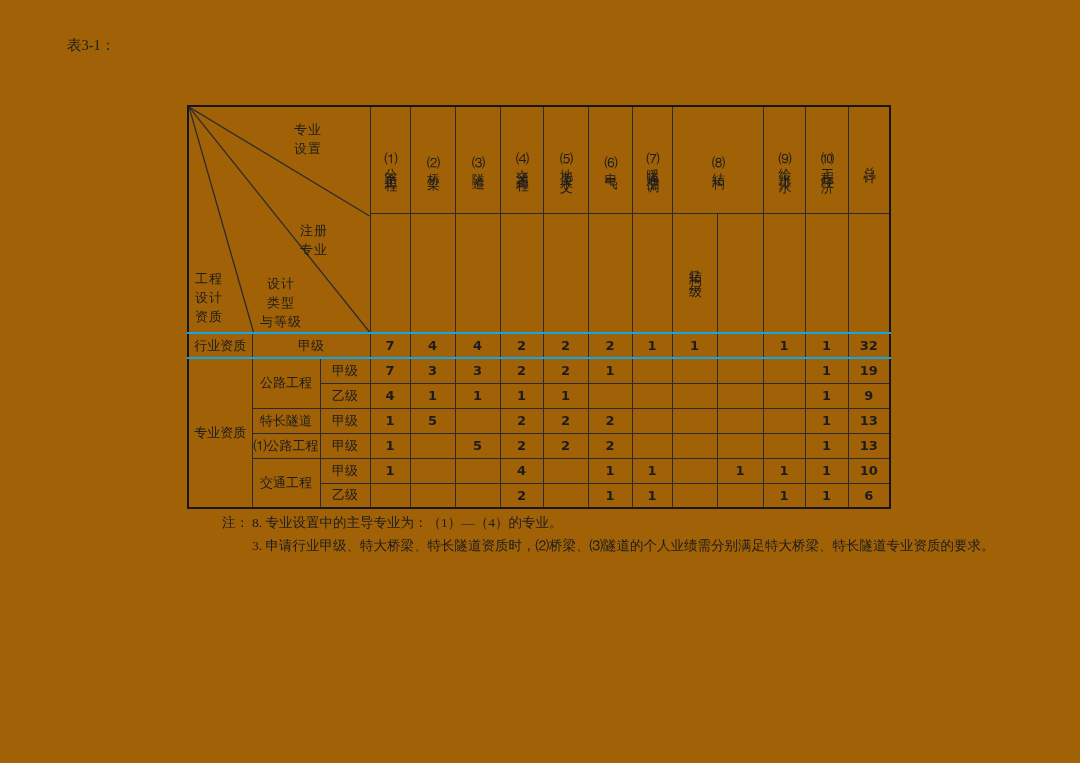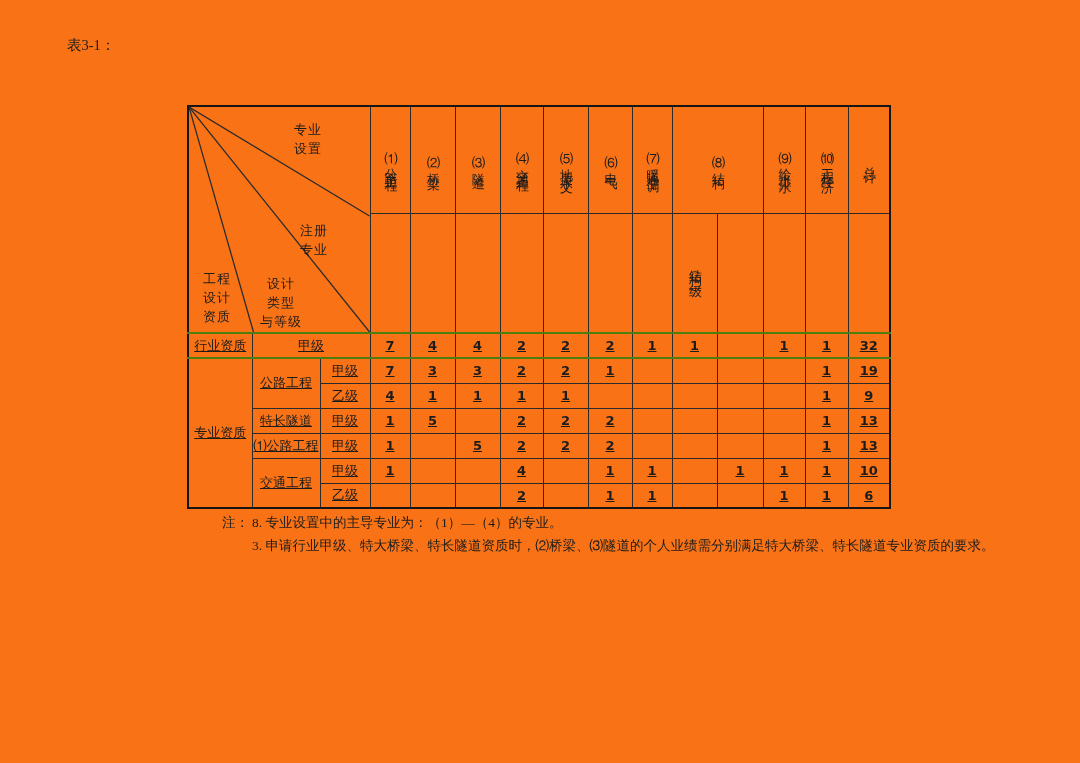--- a/index.html
+++ b/index.html
@@ -1,59 +1,58 @@
 <!DOCTYPE html>
 <html><head>
 <meta charset="utf-8">
 <style>
   html,body{margin:0;padding:0;}
   .page{
     position:relative; width:1080px; height:763px;
-    background:#f97316; color:#1c1c1c; overflow:hidden;
+    background:#a16207; color:#1c1c1c; overflow:hidden;
     font-family:"Liberation Serif","DejaVu Serif",serif;
   }
   .tbl-label{position:absolute; left:67px; top:36px; font-size:14.5px;}
   .doc-title{
     position:absolute; left:200px; top:55px; width:700px;
     text-align:center; font-size:20px; font-weight:bold; letter-spacing:1px;
   }
   table.main{
     position:absolute; left:187px; top:105px; width:703px;
     border-collapse:collapse; table-layout:fixed;
     border:2px solid #161616;
-    text-decoration:underline;
   }
   table.main td{
     border:1px solid #2b2b2b; padding:0; text-align:center;
     vertical-align:middle; font-size:13px; overflow:hidden;
   }
   tr.hr1{height:107px;}
   tr.hr2{height:120px;}
   tr.dr{height:25px;}
-  tr.thick td{border-top:2px solid #4d7c0f;}
+  tr.thick td{border-top:2px solid #0ea5e9;}
   td.ch{vertical-align:top; padding-top:7px;}
   .vtext{
     display:inline-block; writing-mode:vertical-rl; text-orientation:upright;
     font-size:13px; line-height:1.15; letter-spacing:4px;
   }
   td.v{
     font-family:"DejaVu Sans","Liberation Sans",sans-serif;
     font-weight:bold; font-size:13px;
   }
   td.t{font-size:13px;}
   td.corner{position:relative; padding:0;}
   .corner-inner{position:absolute; left:0; top:0; width:100%; height:100%;}
   .corner-inner svg{position:absolute; left:0; top:0; width:100%; height:100%;}
   .clab{
     position:absolute; font-size:13px; line-height:19px;
     white-space:pre-line; text-align:center; letter-spacing:1px;
   }
   .lab-top{left:97px; top:13px; width:44px;}
   .lab-mid{left:103px; top:114px; width:44px;}
-  .lab-left{left:6px; top:162px; width:44px; text-align:center;}
+  .lab-left{left:6px; top:162px; width:44px; text-align:left;}
   .lab-bottom{left:64px; top:167px; width:56px;}
   .notes{
     position:absolute; left:222px; top:512px; width:800px;
     display:flex; font-size:13.5px; line-height:22.5px;
   }
   .notes-label{width:30px; flex:none;}
   .notes-items{width:766px;}
   .note-item{margin:0;}
   .page-number{
     position:absolute; left:0; top:705px; width:1080px;

